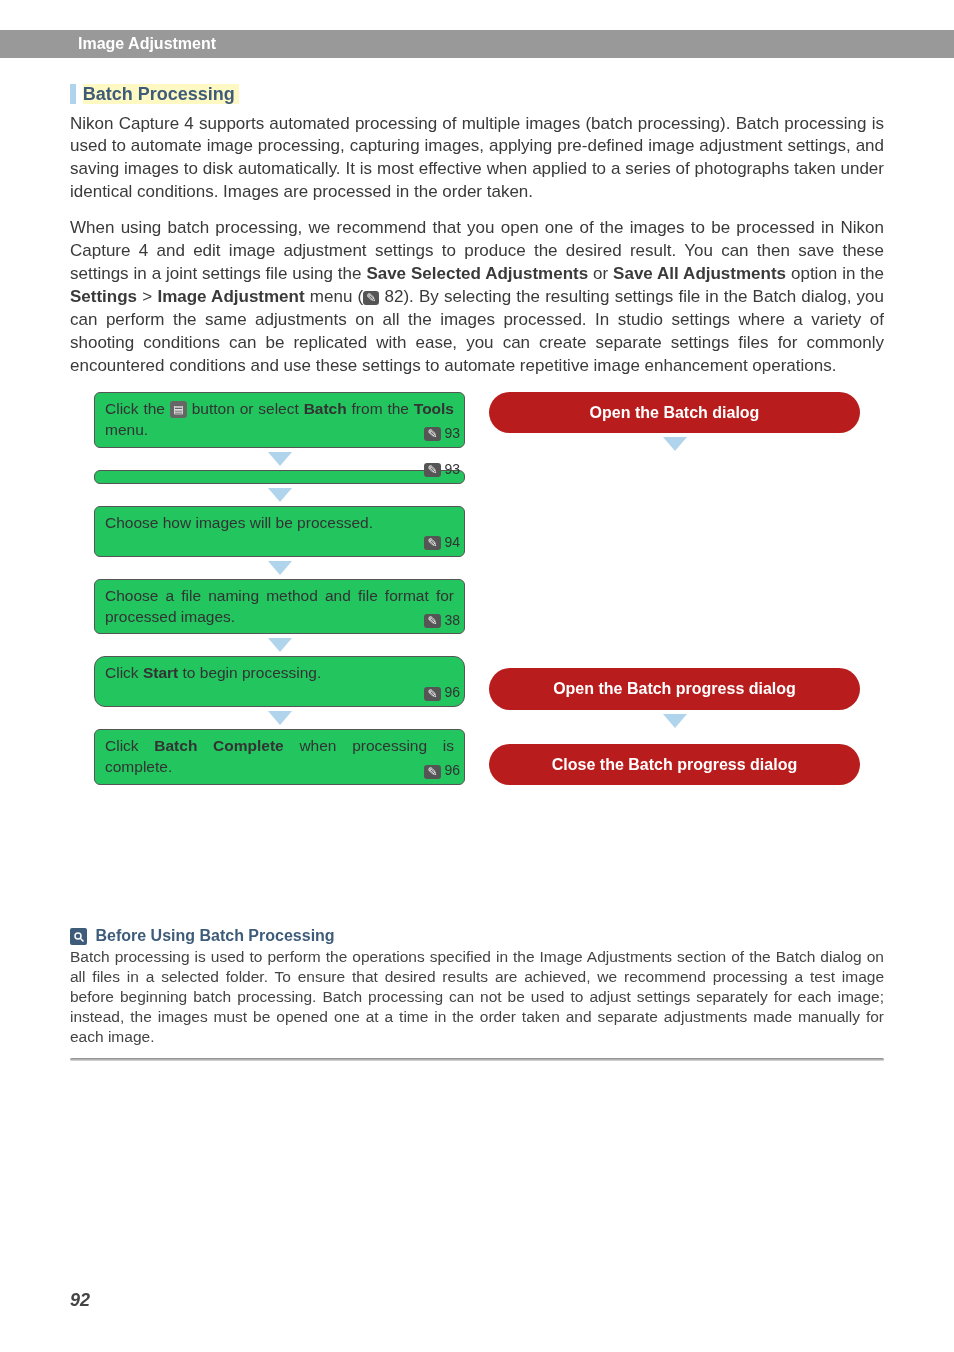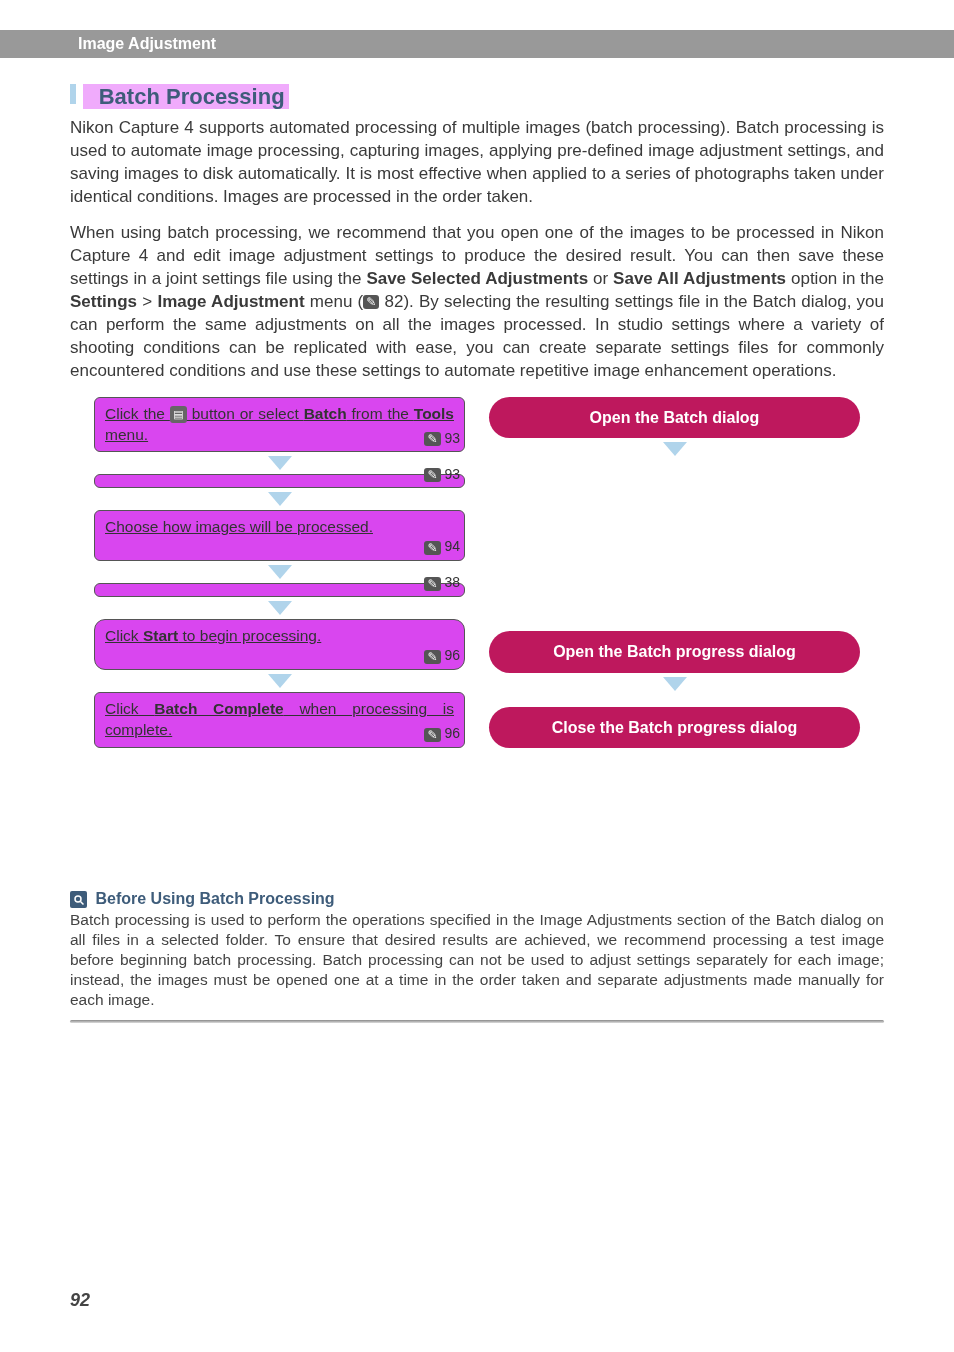--- a/index.html
+++ b/index.html
@@ -31,23 +31,23 @@
     height: 20px;
     background: #b0d4eb;
     vertical-align: top;
     margin-right: 2px;
     margin-top: 2px;
   }
   h2.section-title {
     display: inline;
     color: #3e5c7a;
     font-weight: bold;
-    font-size: 22px;
-    background: #f0abfc;
-    padding: 0 4px 0 16px;
+    font-size: 18px;
+    background: #fef9c3;
+    padding: 0 4px 0 0;
   }
   p.body { text-align: justify; margin-top: 6px; color: #3a3a3a; }
   p.body + p.body { margin-top: 13px; }
   .bold { font-weight: bold; }
   .page-icon {
     display: inline-block;
     background: #555;
     color: #fff;
     border-radius: 3px;
     font-size: 12px;
@@ -63,31 +63,30 @@
   }
   .col { flex: 1 1 0; }
   .step-box {
     border: 1px solid #555;
     border-radius: 6px;
     padding: 6px 10px 6px 10px;
     font-size: 15.5px;
     text-align: justify;
     position: relative;
     color: #333;
-    background: #d946ef;
-    text-decoration: underline;
+    background: #22c55e;
   }
   .step-ref {
     position: absolute;
     right: 4px;
     bottom: 4px;
     font-size: 14px;
   }
   .pill {
-    background: #be185d;
+    background: #b91c1c;
     color: #fff;
     border-radius: 999px;
     padding: 10px 12px;
     text-align: center;
     font-weight: bold;
     font-size: 16px;
   }
   .down-tri {
     width: 0; height: 0;
     border-left: 12px solid transparent;
@@ -179,20 +178,21 @@
     </div>
     <div class="down-tri"></div>
 
     <div class="step-box" style="padding-bottom:22px;">
       <span>Choose how images will be processed.</span>
       <div class="step-ref"><span class="page-icon">✎</span><span> 94</span></div>
     </div>
     <div class="down-tri"></div>
 
     <div class="step-box">
+      <span>Choose a file naming method and file format for processed images.</span>
       <div class="step-ref"><span class="page-icon">✎</span><span> 38</span></div>
     </div>
     <div class="down-tri"></div>
 
     <div class="step-box" style="padding-bottom:22px;border-radius:11px;">
       <span>Click </span><span class="bold">Start</span><span> to begin processing.</span>
       <div class="step-ref"><span class="page-icon">✎</span><span> 96</span></div>
     </div>
     <div class="down-tri"></div>
 

